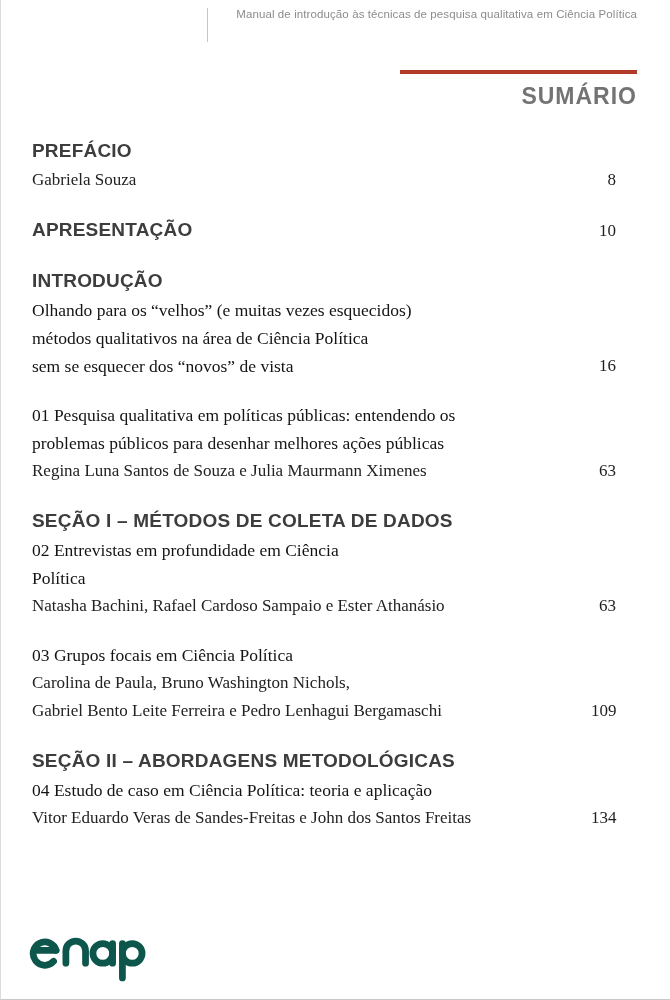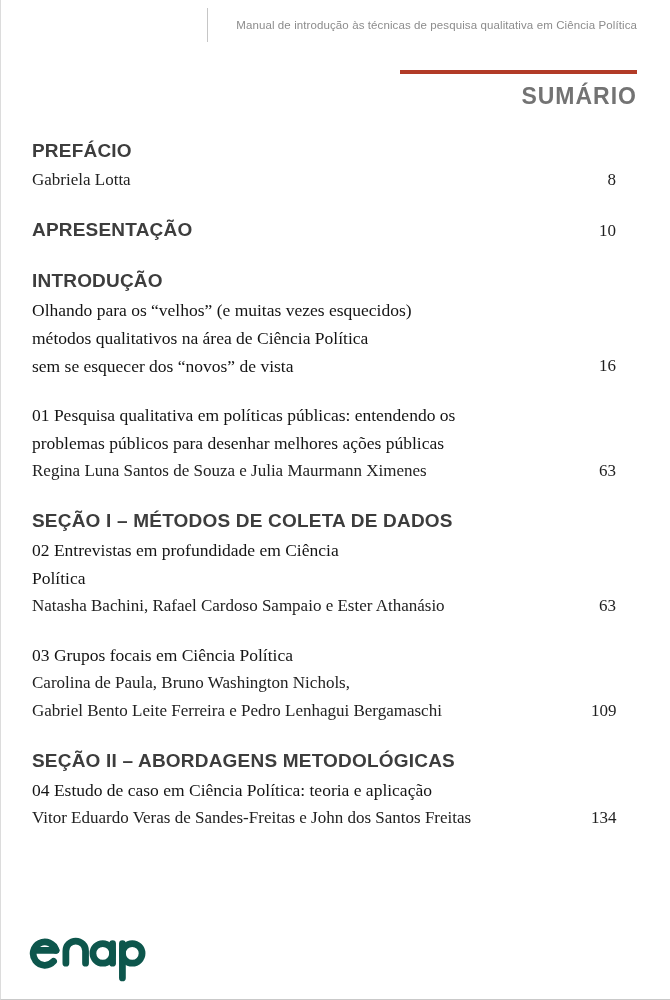--- a/index.html
+++ b/index.html
@@ -15,21 +15,21 @@
     color: #1f1f1f;
     overflow: hidden;
   }
 
   
   .header {
     position: absolute;
     top: 8px;
     right: 33px;
     display: flex;
-    align-items: center;
+    align-items: flex-start;
     gap: 28px;
   }
   .header-divider { width: 1px; height: 34px; background: #c6c6c6; }
   .running-title {
     font-family: "Liberation Sans", sans-serif;
     font-size: 11.5px;
     color: #8c8c8c;
     letter-spacing: 0.1px;
   }
 
@@ -108,21 +108,21 @@
 
   <div class="title-block">
     <div class="accent-rule" style="background: rgb(178, 59, 39);"></div>
     <div class="page-title" style="color: #737373;">SUMÁRIO</div>
   </div>
 
   <div class="toc">
       <div class="entry">
     <div class="entry-left">
           <div class="entry-heading">PREFÁCIO</div>
-          <div class="entry-author-line">Gabriela Lotta</div>
+          <div class="entry-author-line">Gabriela Souza</div>
         </div>
     <div class="entry-page">8</div>
   </div>
       <div class="entry">
     <div class="entry-left">
           <div class="entry-heading">APRESENTAÇÃO</div>
         </div>
     <div class="entry-page">10</div>
   </div>
       <div class="entry">

